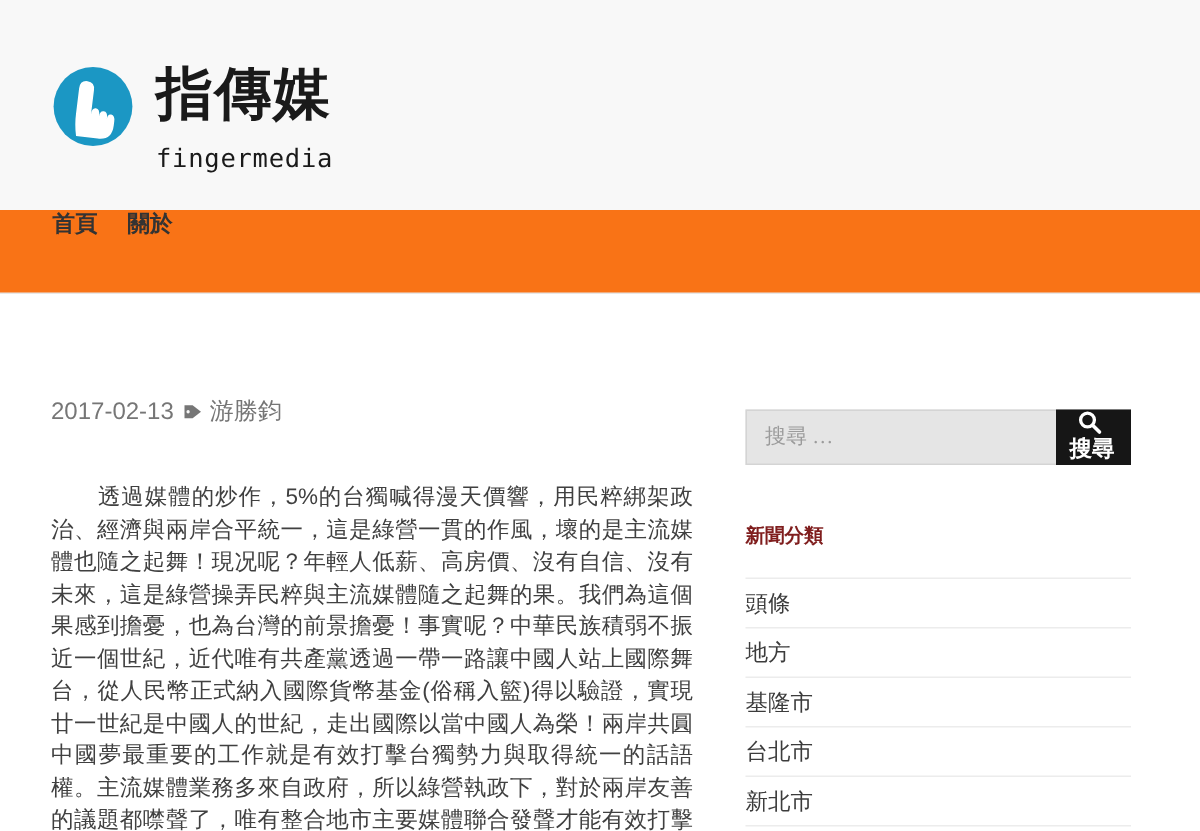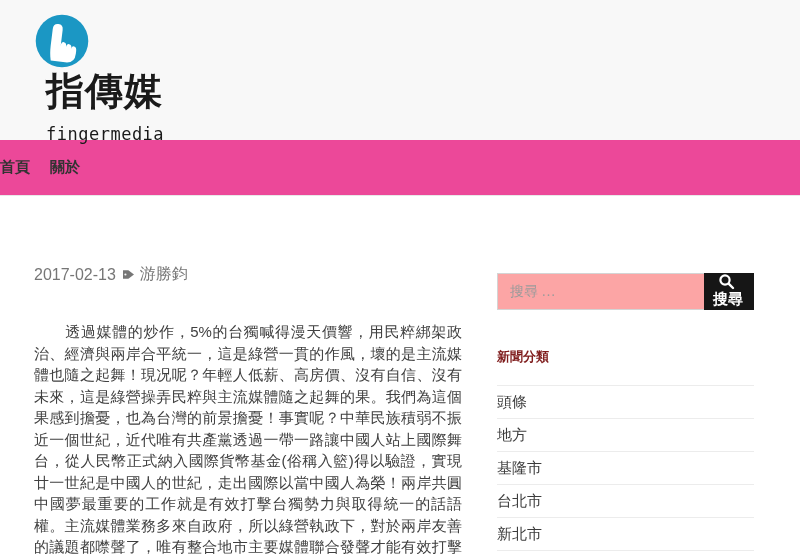--- a/index.html
+++ b/index.html
@@ -10,27 +10,26 @@
     color:#1a1a1a;
   }
   
   .site-header {
     position:relative;
     height:140px;
     background:#f8f8f8;
   }
   .logo {
     position:absolute;
-    left:33px; top:12px;
+    left:33px; top:42px;
     display:flex;
     align-items:flex-start;
     text-decoration:none;
     color:#1a1a1a;
     cursor:pointer;
-    flex-direction:column;
   }
   .logo-mark { width:58px; height:58px; display:block; }
   .logo-text { margin-left:13px; }
   .logo-zh {
     font-size:38px;
     font-weight:700;
     line-height:42px;
     letter-spacing:1px;
     color:#1a1a1a;
   }
@@ -38,24 +37,25 @@
     font-family:"DejaVu Sans Mono", monospace;
     font-size:17px;
     line-height:17px;
     margin-top:14px;
     letter-spacing:0.5px;
     color:#1a1a1a;
   }
   
   .site-nav {
     height:56px;
-    background:#ec4899;
+    background:#f97316;
     border-bottom:1px solid #e8e8e8;
     display:flex;
-    align-items:center;
+    align-items:flex-start;
+    padding-left:35px;
   }
   .site-nav a {
     font-size:15px;
     font-weight:700;
     color:#333333;
     text-decoration:none;
     margin-right:20px;
     cursor:pointer;
   }
   
@@ -96,21 +96,21 @@
   .sidebar {
     width:257px;
     margin-left:35px;
     padding-top:77px;
     flex:none;
   }
   .search-form { position:relative; height:37px; }
   .search-form input {
     width:100%; height:37px;
     border:1px solid #d4d4d4;
-    background:#fca5a5;
+    background:#e5e5e5;
     padding:0 78px 0 12px;
     font-size:14px;
     color:#555555;
     font-family:Liberation Serif, serif;
     outline:none;
   }
   .search-form input::placeholder { color:#9b9b9b; opacity:1; }
   .search-form button {
     position:absolute;
     right:0; top:0;

